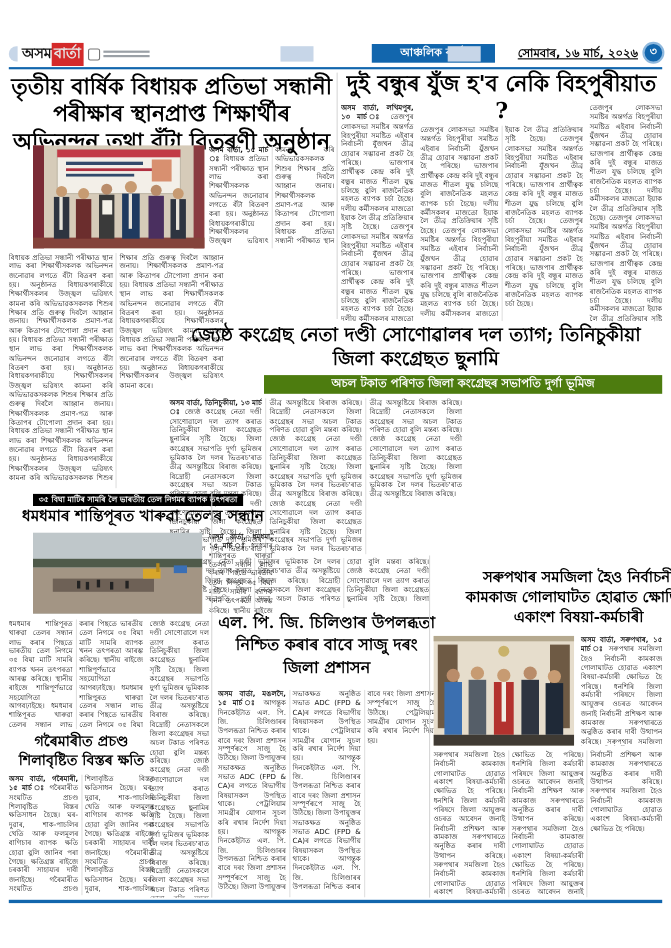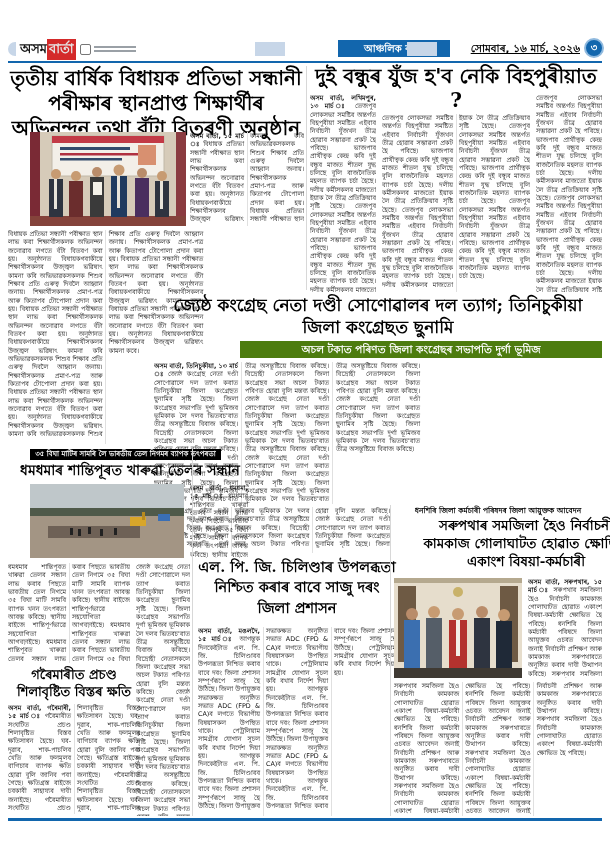--- a/index.html
+++ b/index.html
@@ -152,21 +152,20 @@
 
   <div class="abs headline h-f" style="left:198px;top:557px;width:198px;">এল. পি. জি. চিলিণ্ডাৰ উপলব্ধতা নিশ্চিত কৰাৰ বাবে সাজু দৰং জিলা প্ৰশাসন</div>
   <div class="abs body-txt c3" style="left:198px;top:627px;width:198px;height:189px;">
     <span class="dateline">অসম বাৰ্তা, মঙলদৈ, ১৫ মাৰ্চ ঃ</span>
     <span>আগন্তুক দিনকেইটাত এল. পি. জি. চিলিণ্ডাৰৰ উপলব্ধতা নিশ্চিত কৰাৰ বাবে দৰং জিলা প্ৰশাসন সম্পূৰ্ণৰূপে সাজু হৈ উঠিছে। জিলা উপায়ুক্তৰ সভাকক্ষত অনুষ্ঠিত সভাত ADC (FPD &amp; CA)ৰ লগতে বিভাগীয় বিষয়াসকল উপস্থিত থাকে। পেট্ৰলিয়াম সামগ্ৰীৰ যোগান সুচল কৰি ৰখাৰ নিৰ্দেশ দিয়া হয়। আগন্তুক দিনকেইটাত এল. পি. জি. চিলিণ্ডাৰৰ উপলব্ধতা নিশ্চিত কৰাৰ বাবে দৰং জিলা প্ৰশাসন সম্পূৰ্ণৰূপে সাজু হৈ উঠিছে। জিলা উপায়ুক্তৰ সভাকক্ষত অনুষ্ঠিত সভাত ADC (FPD &amp; CA)ৰ লগতে বিভাগীয় বিষয়াসকল উপস্থিত থাকে। পেট্ৰলিয়াম সামগ্ৰীৰ যোগান সুচল কৰি ৰখাৰ নিৰ্দেশ দিয়া হয়। আগন্তুক দিনকেইটাত এল. পি. জি. চিলিণ্ডাৰৰ উপলব্ধতা নিশ্চিত কৰাৰ বাবে দৰং জিলা প্ৰশাসন সম্পূৰ্ণৰূপে সাজু হৈ উঠিছে। জিলা উপায়ুক্তৰ সভাকক্ষত অনুষ্ঠিত সভাত ADC (FPD &amp; CA)ৰ লগতে বিভাগীয় বিষয়াসকল উপস্থিত থাকে। আগন্তুক দিনকেইটাত এল. পি. জি. চিলিণ্ডাৰৰ উপলব্ধতা নিশ্চিত কৰাৰ বাবে দৰং জিলা প্ৰশাসন সম্পূৰ্ণৰূপে সাজু হৈ উঠিছে। পেট্ৰলিয়াম সামগ্ৰীৰ যোগান সুচল কৰি ৰখাৰ নিৰ্দেশ দিয়া হয়।</span>
   </div>
 
   <div class="abs vline" style="left:390px;top:505px;height:311px;"></div>
   <div class="abs vline" style="left:192px;top:449px;height:367px;"></div>
 
-  <div class="abs kicker" style="left:394px;top:505px;width:208px;">ধনশিৰি জিলা কৰ্মচাৰী পৰিষদৰ জিলা আয়ুক্তক আবেদন</div>
   <div class="abs headline h-g" style="left:392px;top:516px;width:212px;">সৰুপথাৰ সমজিলা হৈও নিৰ্বাচনী কামকাজ গোলাঘাটত হোৱাত ক্ষোভিত একাংশ বিষয়া-কৰ্মচাৰী</div>
 
   <div class="abs" style="left:394px;top:578px;width:128px;height:100px;">
     <svg width="128" height="100" xmlns="http://www.w3.org/2000/svg">
       <rect width="128" height="100" fill="#e6ddcc"></rect>
       <rect x="0" y="0" width="128" height="5" fill="#b5a98f"></rect>
       <rect x="4" y="8" width="18" height="76" fill="#6e5a44"></rect>
       <rect x="106" y="8" width="18" height="76" fill="#6e5a44"></rect>
       <circle cx="64" cy="14" r="5" fill="#c9b26a"></circle>
       <g>

